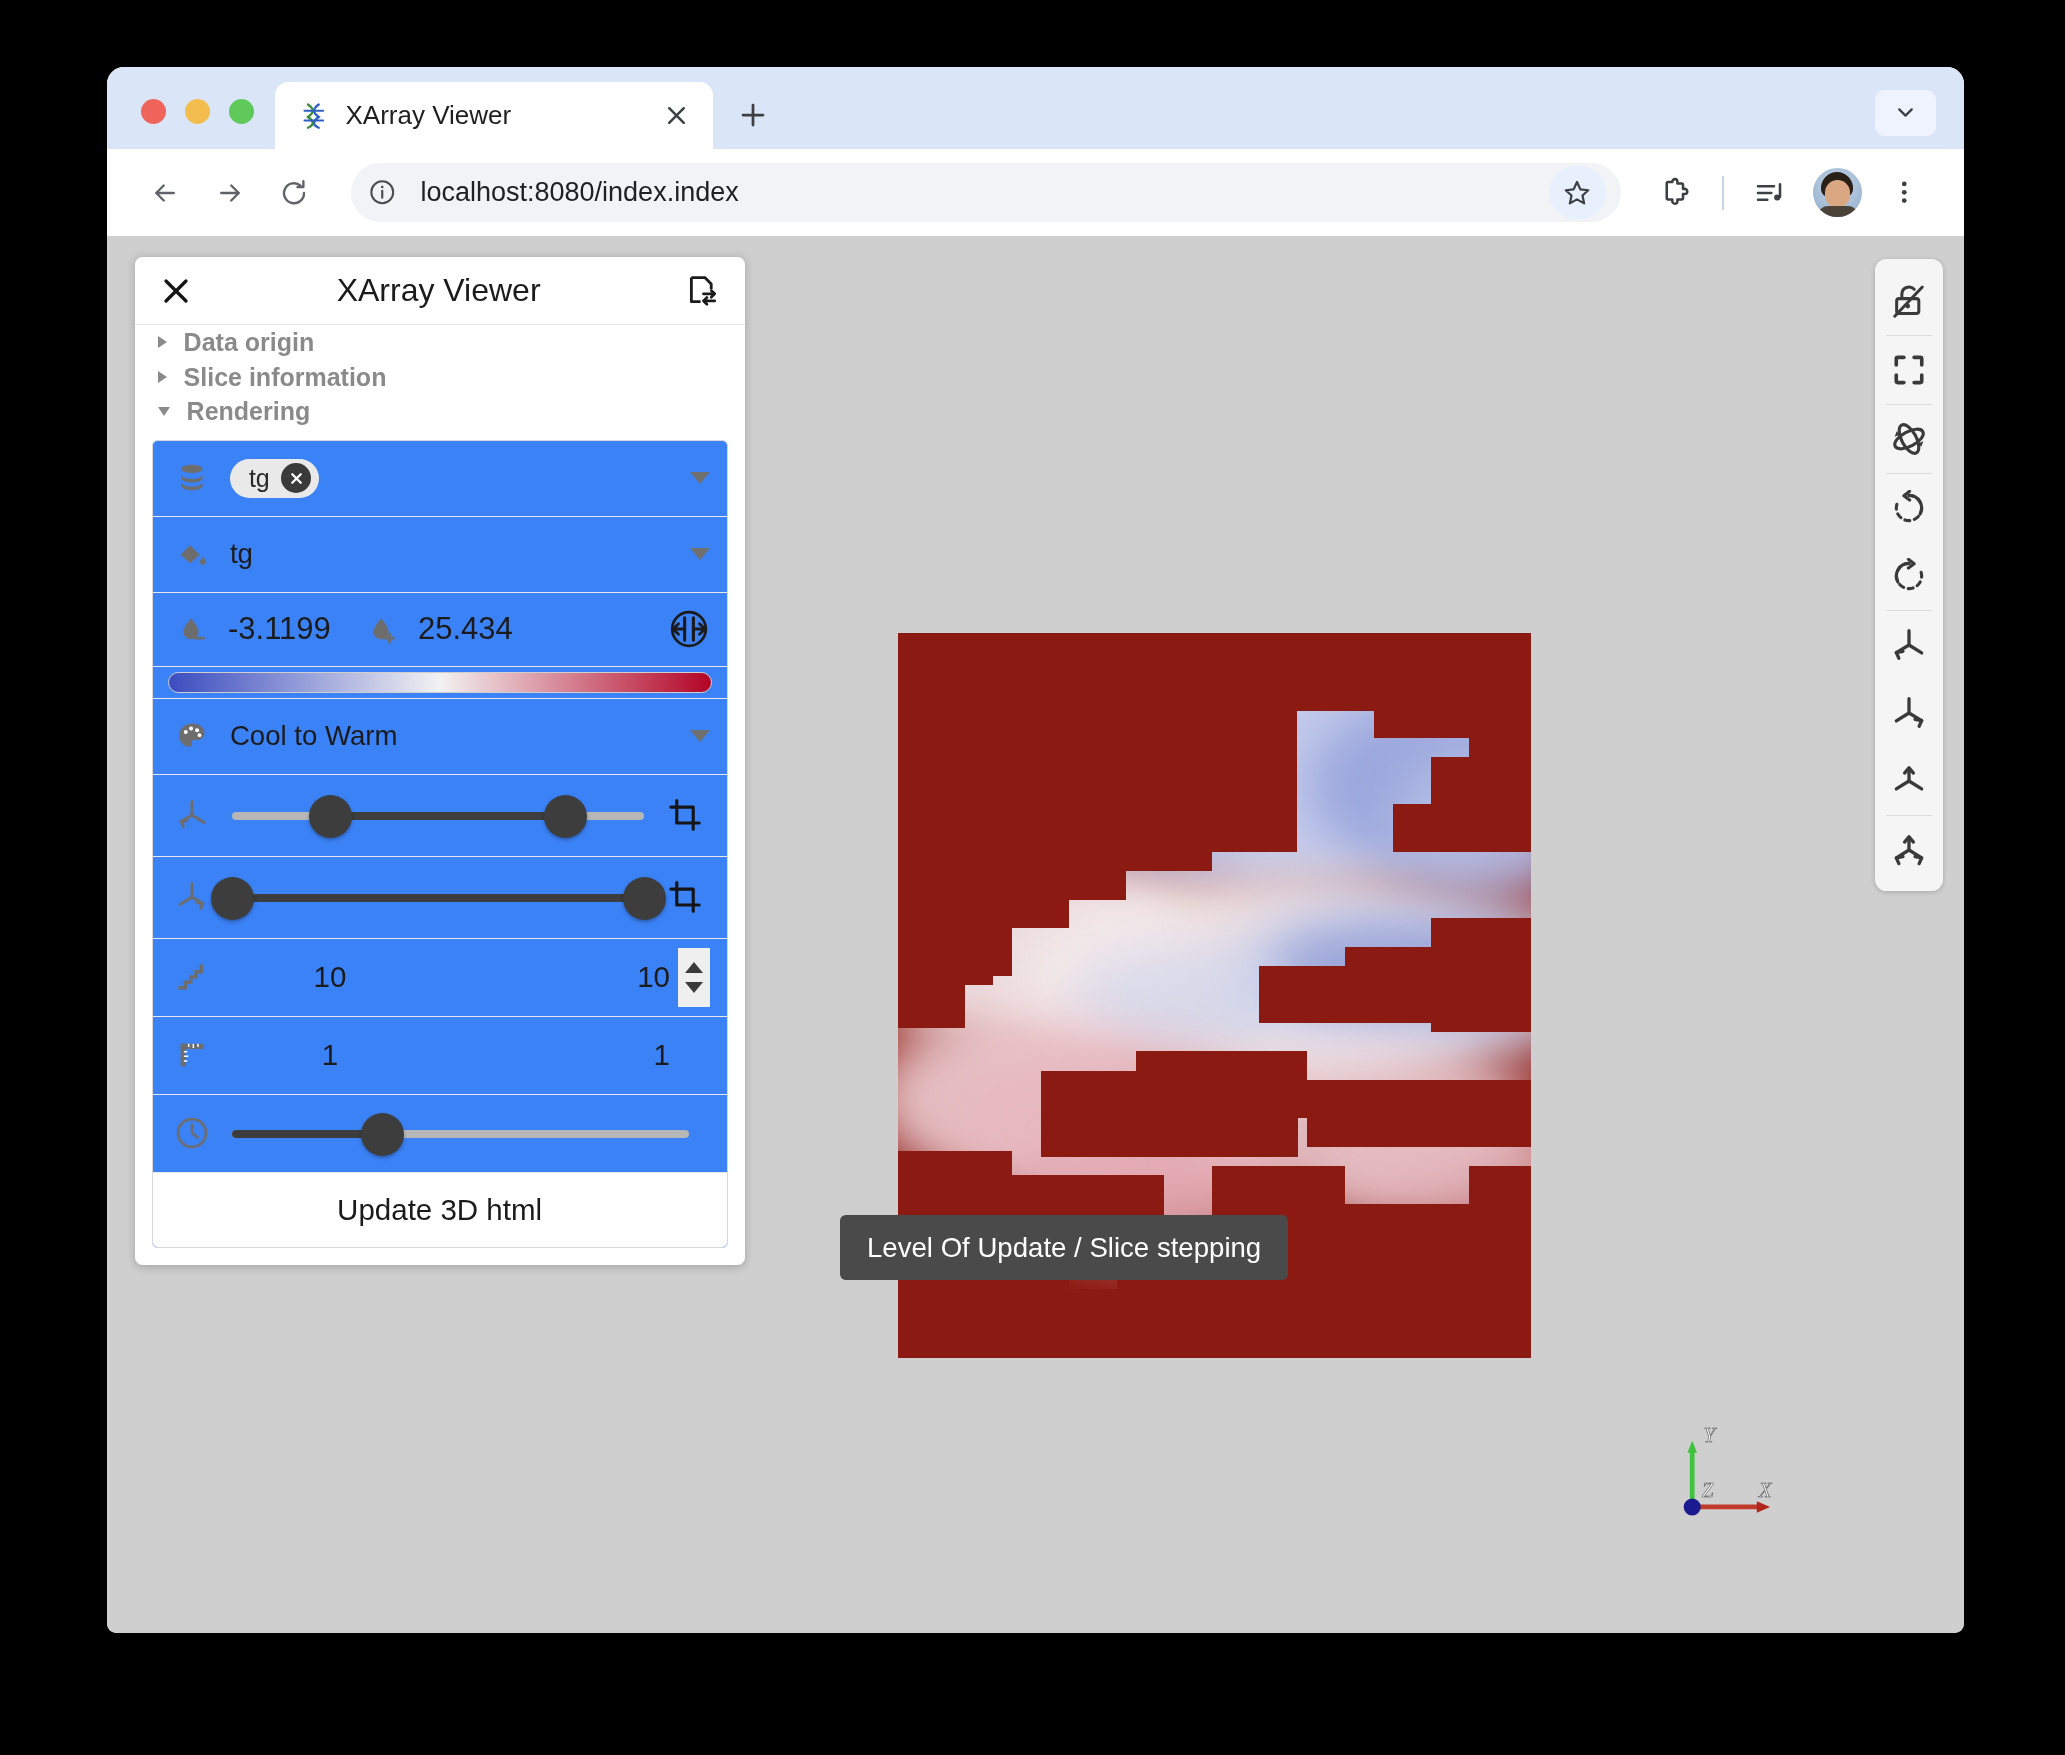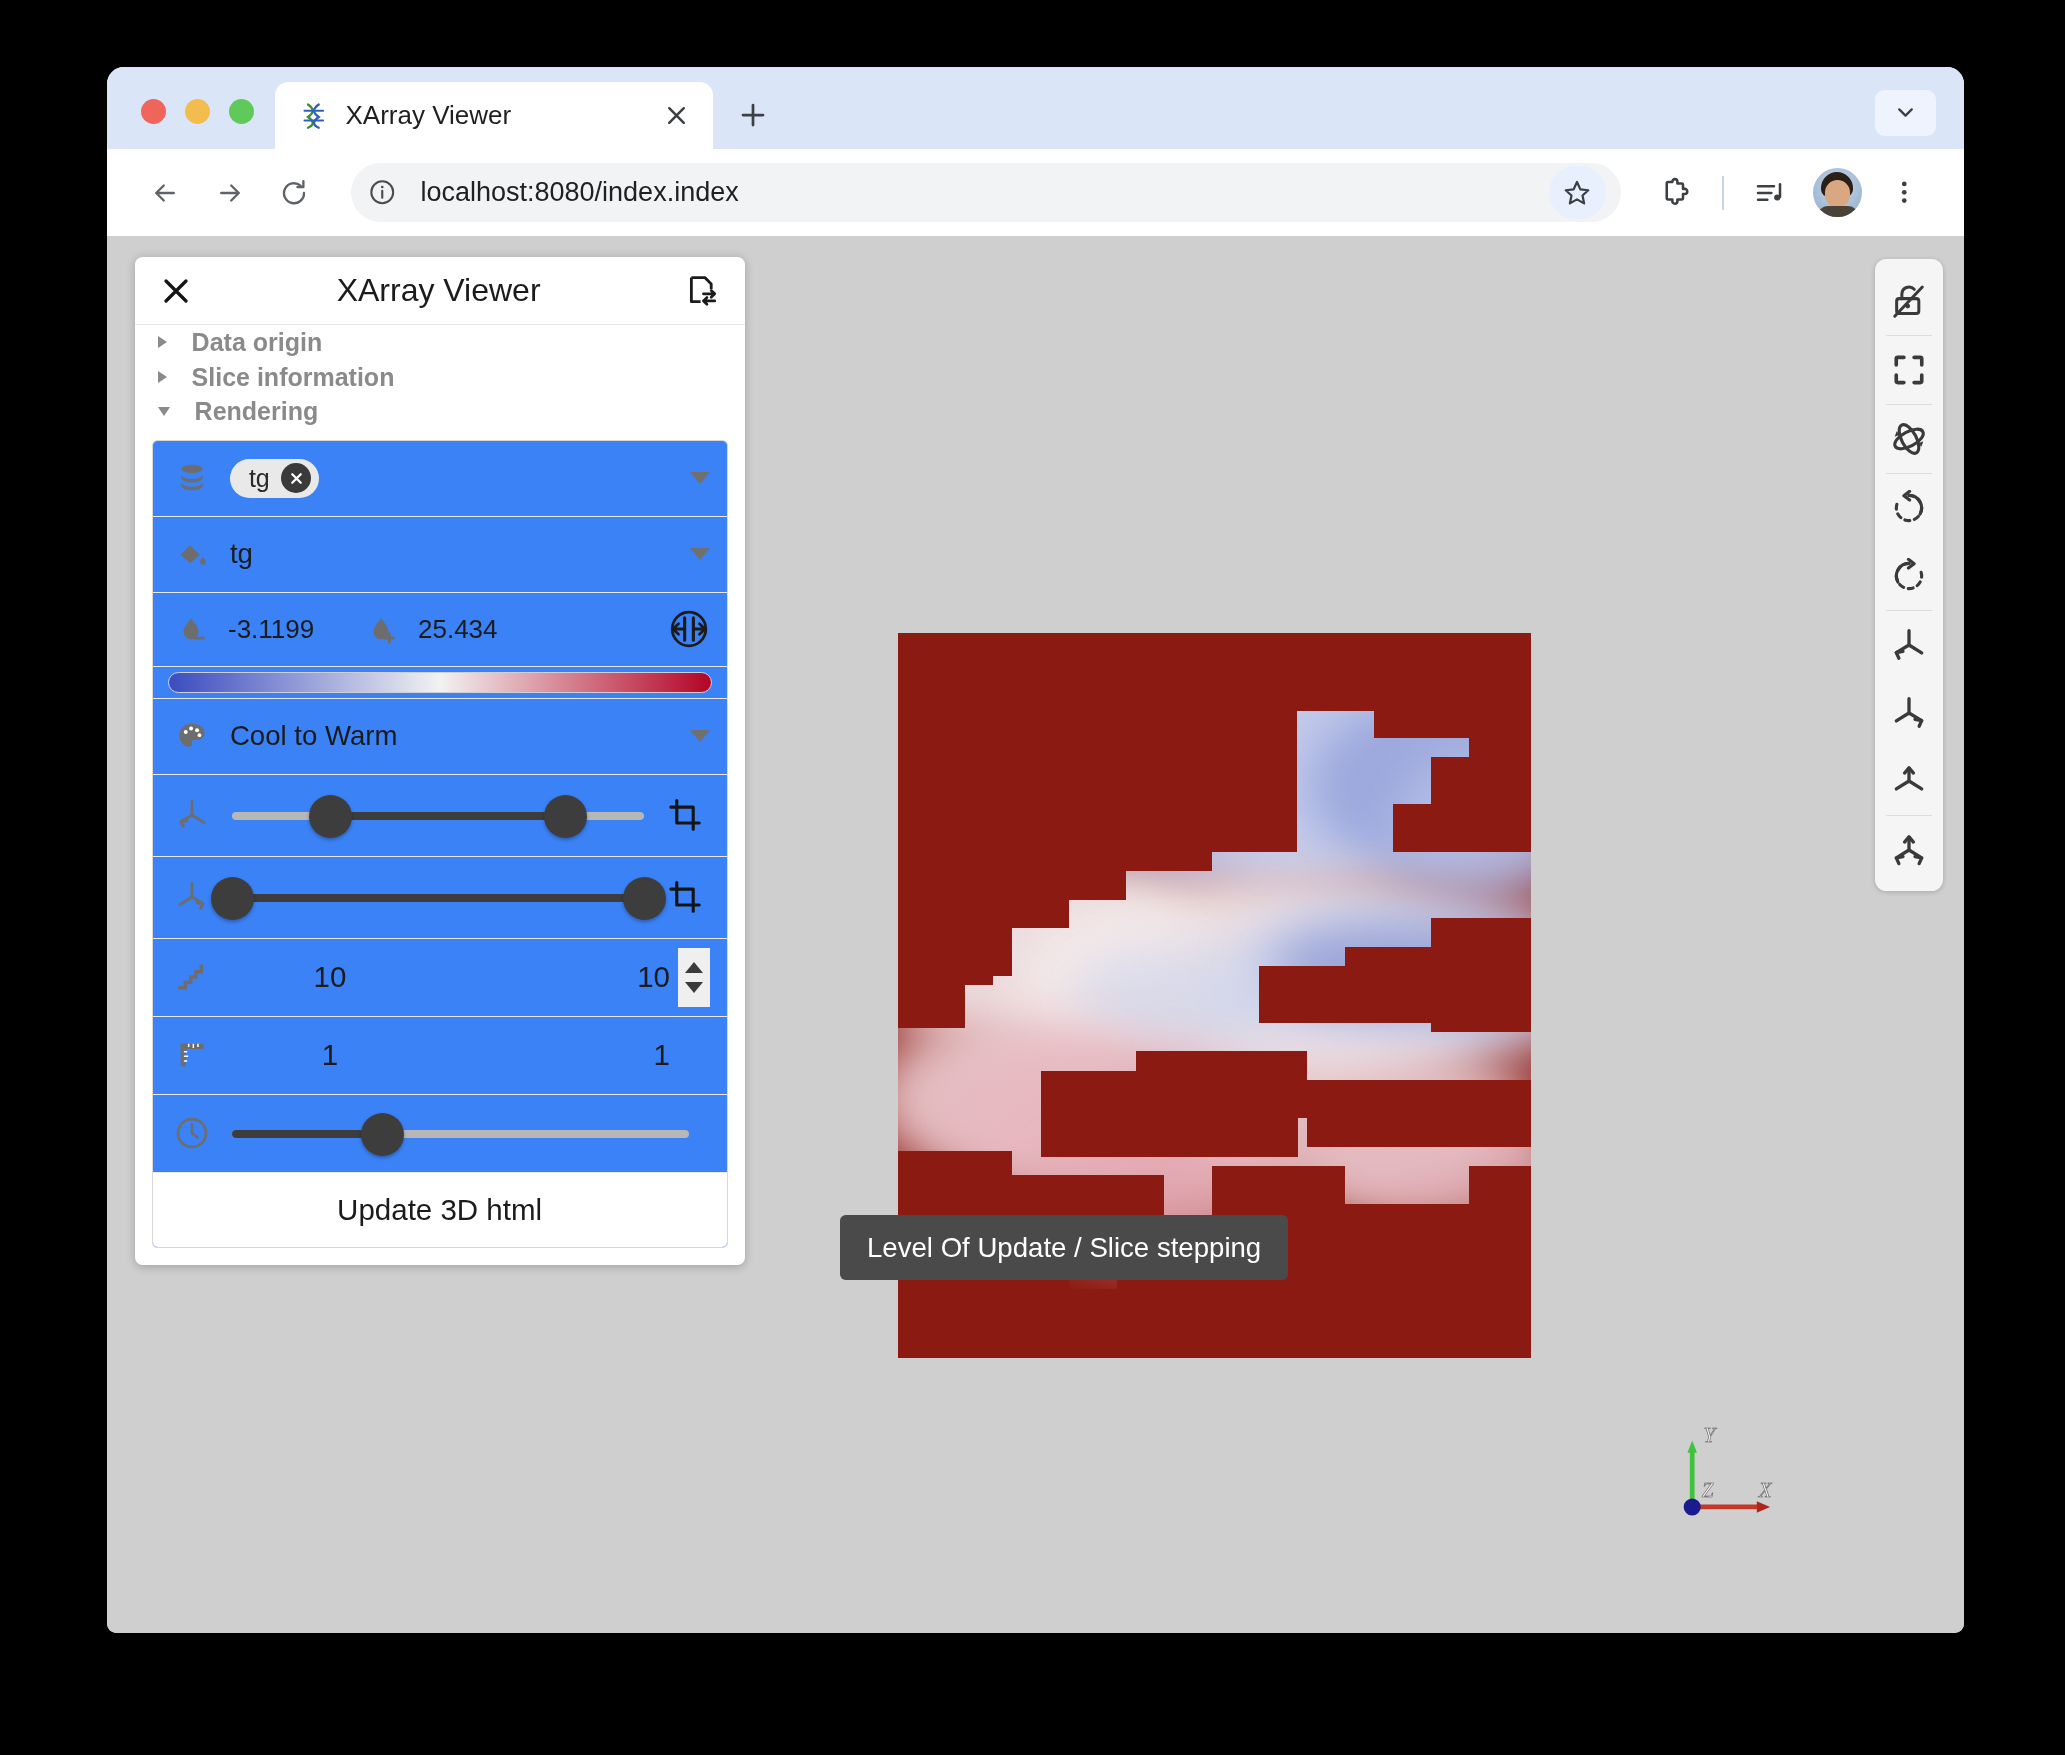--- a/index.html
+++ b/index.html
@@ -189,21 +189,21 @@
     display: flex; align-items: center; justify-content: center;
     color: #1b1b1b;
   }
 
   .accordion-row {
     display: flex; align-items: center;
     padding: 2.9px 0 2.9px 23px;
     font-size: 25px;
     font-weight: bold;
     color: #8a8a8a;
-    gap: 25px;
+    gap: 17px;
   }
   .tri {
     width: 0; height: 0; flex: none;
     border-style: solid;
   }
   .tri.collapsed {
     border-width: 6.7px 0 6.7px 9.5px;
     border-color: transparent transparent transparent #8a8a8a;
   }
   .tri.expanded {
@@ -257,21 +257,21 @@
     margin-left: 13.3px;
   }
 
   
   #range-row { min-height: 74px; padding-right: 11.4px; }
   .range-field {
     display: flex; align-items: center; gap: 11.4px;
     width: 190px; overflow: hidden;
   }
   .range-value {
-    font-size: 26px; color: #1b1b1b;
+    font-size: 31px; color: #1b1b1b;
     white-space: nowrap; overflow: hidden;
   }
   #range-scale-icon {
     width: 53px; height: 53px; flex: none;
     margin-left: auto;
     display: flex; align-items: center; justify-content: center;
     color: #1b1b1b;
   }
 
   #colorbar-row {

